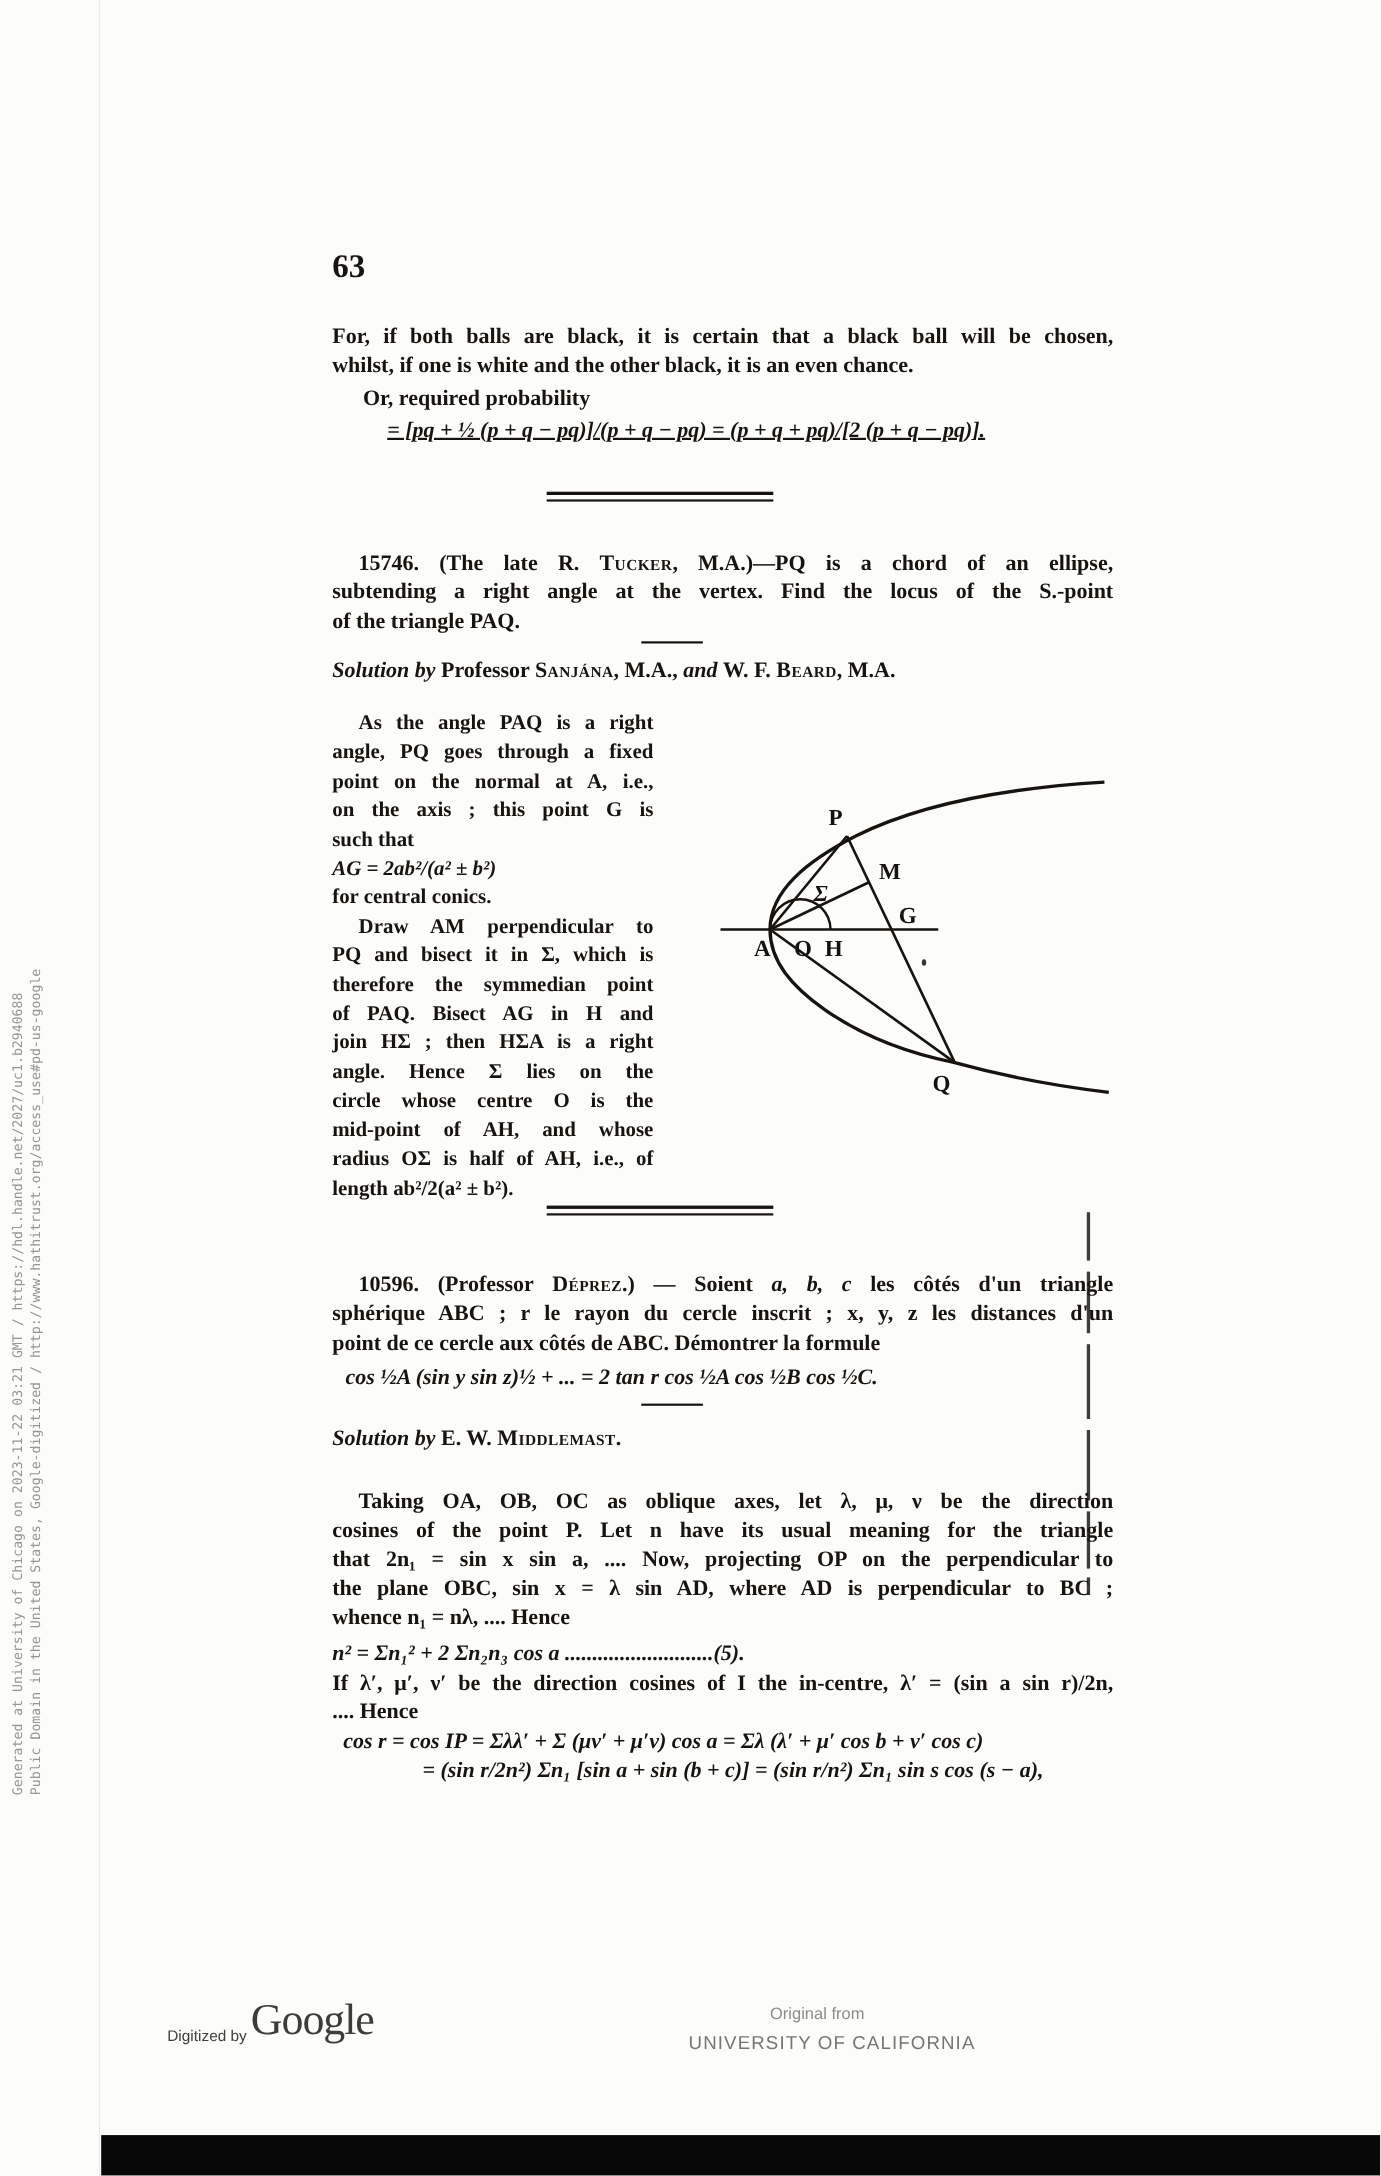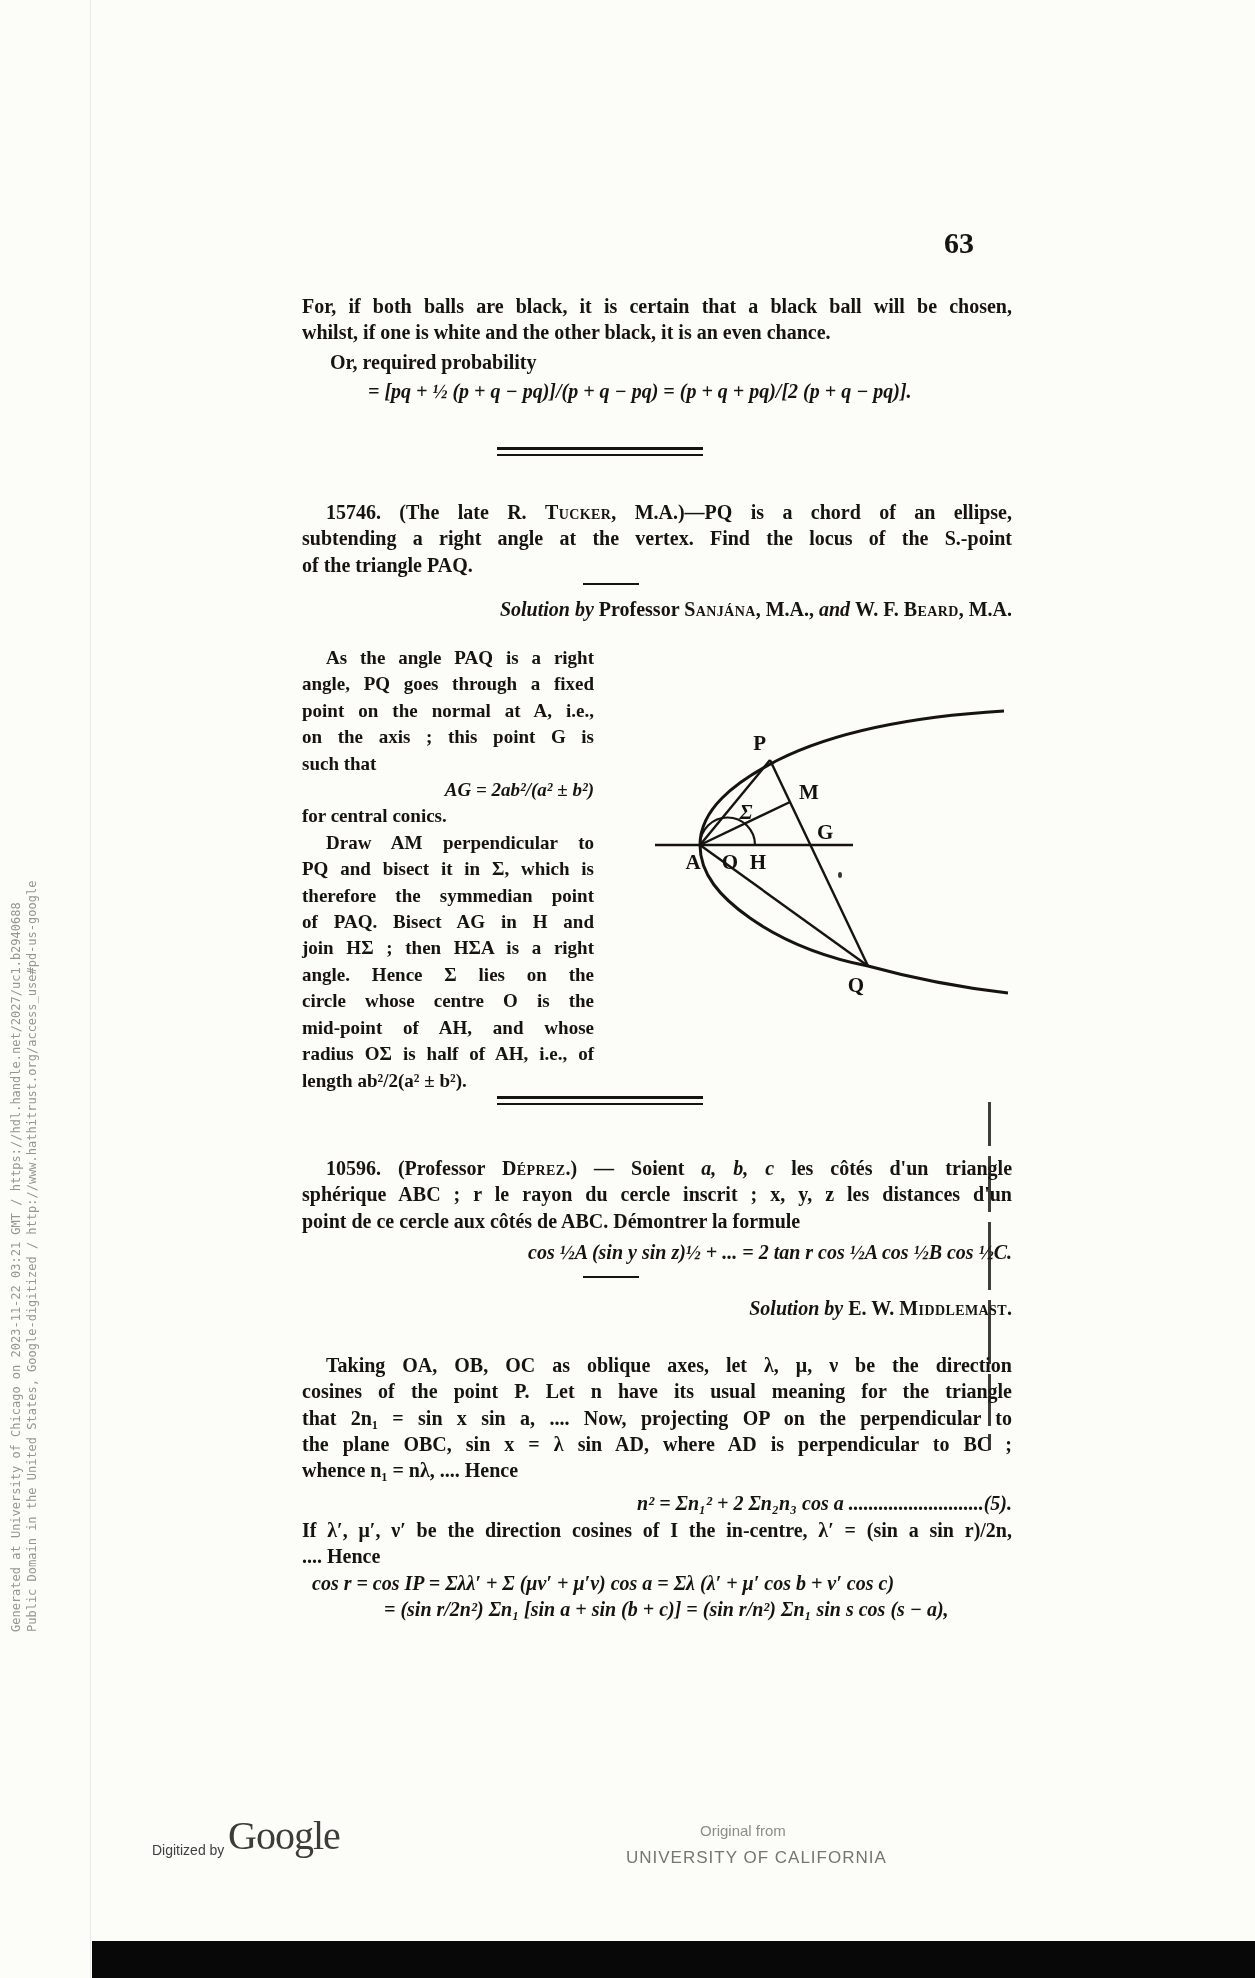--- a/index.html
+++ b/index.html
@@ -2,21 +2,21 @@
 <html><head>
 <meta charset="utf-8">
 <style>
   html,body{margin:0;padding:0;background:#ffffff;}
   #page{position:relative;width:1255px;height:1978px;background:#fcfcf9;overflow:hidden;
         font-family:"Liberation Serif",serif;color:#17130e;font-weight:bold;}
   .abs{position:absolute;}
   .ln{font-size:20px;line-height:26.3px;white-space:normal;}
   .just{text-align:justify;text-align-last:justify;}
   .ind{text-indent:24px;}
-  .ctr{text-align:right;}
+  .ctr{text-align:left;}
   .tk-i{font-style:italic;}
   .tk-sc{font-variant:small-caps;letter-spacing:0.4px;}
   .tk-b{font-weight:bold;}
   .drule{border-top:3px solid #17130e;height:4px;border-bottom:2px solid #17130e;}
   .srule{border-top:2.5px solid #17130e;height:0;}
   .col .ln{font-size:19px;line-height:26.4px;}
   .byline{font-size:20px;}
   .formula{font-style:italic;}
   .scan-dash{position:absolute;left:988px;width:2.5px;background:#1d1b18;opacity:.85;}
   .speck{position:absolute;background:#3a362f;border-radius:50%;}
@@ -37,21 +37,21 @@
 
   <div id="page-edge"></div>
 
   <div class="abs ctr" style="left:302px;top:226px;width:672px;font-size:30px;line-height:34px;">63</div>
 
   <div class="abs" style="left:302px;top:293px;width:710px;">
     <div class="ln just">For, if both balls are black, it is certain that a black ball will be chosen,</div>
     <div class="ln">whilst, if one is white and the other black, it is an even chance.</div>
   </div>
   <div class="abs ln" style="left:330px;top:349px;width:680px;">Or, required probability</div>
-  <div class="abs ln formula" style="left:368px;top:378px;width:660px;">= [pq + ½ (p + q − pq)]/(p + q − pq)  =  (p + q + pq)/[2 (p + q − pq)].</div>
+  <div class="abs ln formula" style="left:352px;top:378px;width:660px;text-decoration:underline;">= [pq + ½ (p + q − pq)]/(p + q − pq)  =  (p + q + pq)/[2 (p + q − pq)].</div>
 
   <div class="abs drule" style="left:497px;top:447px;width:206px;"></div>
 
   <div class="abs" style="left:302px;top:499px;width:710px;">
     <div class="ln just ind"><span class="tk-b">15746.</span><span>  (The late R. </span><span class="tk-sc">Tucker</span><span>, M.A.)—PQ is a chord of an ellipse,</span></div>
     <div class="ln just">subtending a right angle at the vertex.  Find the locus of the S.-point</div>
     <div class="ln">of the triangle PAQ.</div>
   </div>
 
   <div class="abs srule" style="left:583px;top:583px;width:56px;"></div>
@@ -108,21 +108,21 @@
   </div>
 
   <div class="abs drule" style="left:497px;top:1096px;width:206px;"></div>
   <div class="speck" style="left:838px;top:872px;width:4px;height:6px;"></div>
 
   <div class="abs" style="left:302px;top:1155px;width:710px;">
     <div class="ln just ind"><span class="tk-b">10596.</span><span>  (Professor </span><span class="tk-sc">Déprez</span><span>.) — Soient </span><span class="tk-i">a, b, c</span><span> les côtés d'un triangle</span></div>
     <div class="ln just">sphérique ABC ;  r le rayon du cercle inscrit ;  x, y, z les distances d'un</div>
     <div class="ln">point de ce cercle aux côtés de ABC.  Démontrer la formule</div>
   </div>
-  <div class="abs ctr ln formula" style="left:302px;top:1239px;width:710px;">cos ½A (sin y sin z)½ + ... = 2 tan r cos ½A cos ½B cos ½C.</div>
+  <div class="abs ctr ln formula" style="left:314px;top:1239px;width:710px;">cos ½A (sin y sin z)½ + ... = 2 tan r cos ½A cos ½B cos ½C.</div>
 
   <div class="abs srule" style="left:583px;top:1276px;width:56px;"></div>
 
   <div class="abs ctr byline" style="left:302px;top:1297px;width:710px;"><span class="tk-i">Solution by </span><span>E. W. </span><span class="tk-sc">Middlemast</span><span>.</span></div>
 
   <div class="abs" style="left:302px;top:1332px;width:710px;margin-top:20px;">
     <div class="ln just ind">Taking OA, OB, OC as oblique axes, let λ, μ, ν be the direction</div>
     <div class="ln just">cosines of the point P.  Let n have its usual meaning for the triangle</div>
     <div class="ln just">that 2n₁ = sin x sin a, ....  Now, projecting OP on the perpendicular to</div>
     <div class="ln just">the plane OBC,  sin x = λ sin AD,  where AD is perpendicular to BC ;</div>

